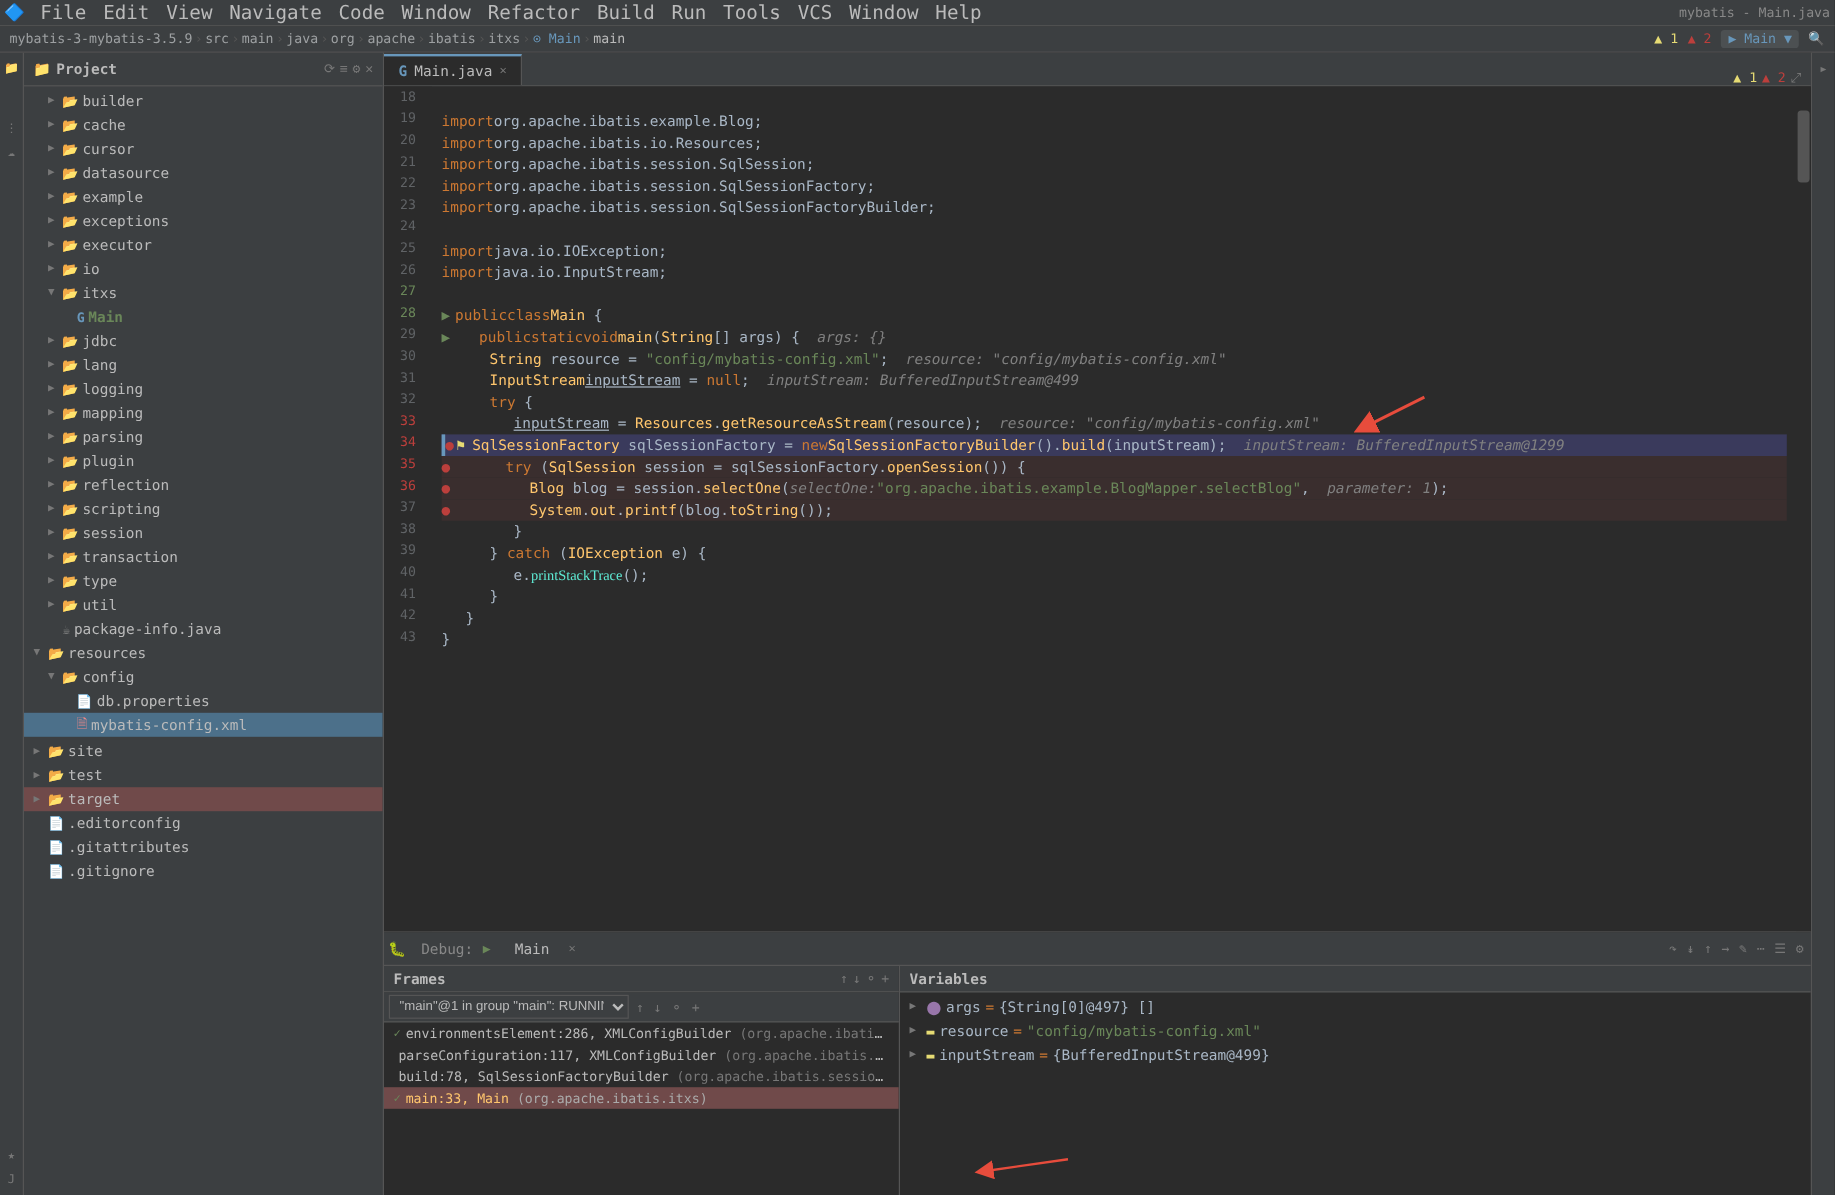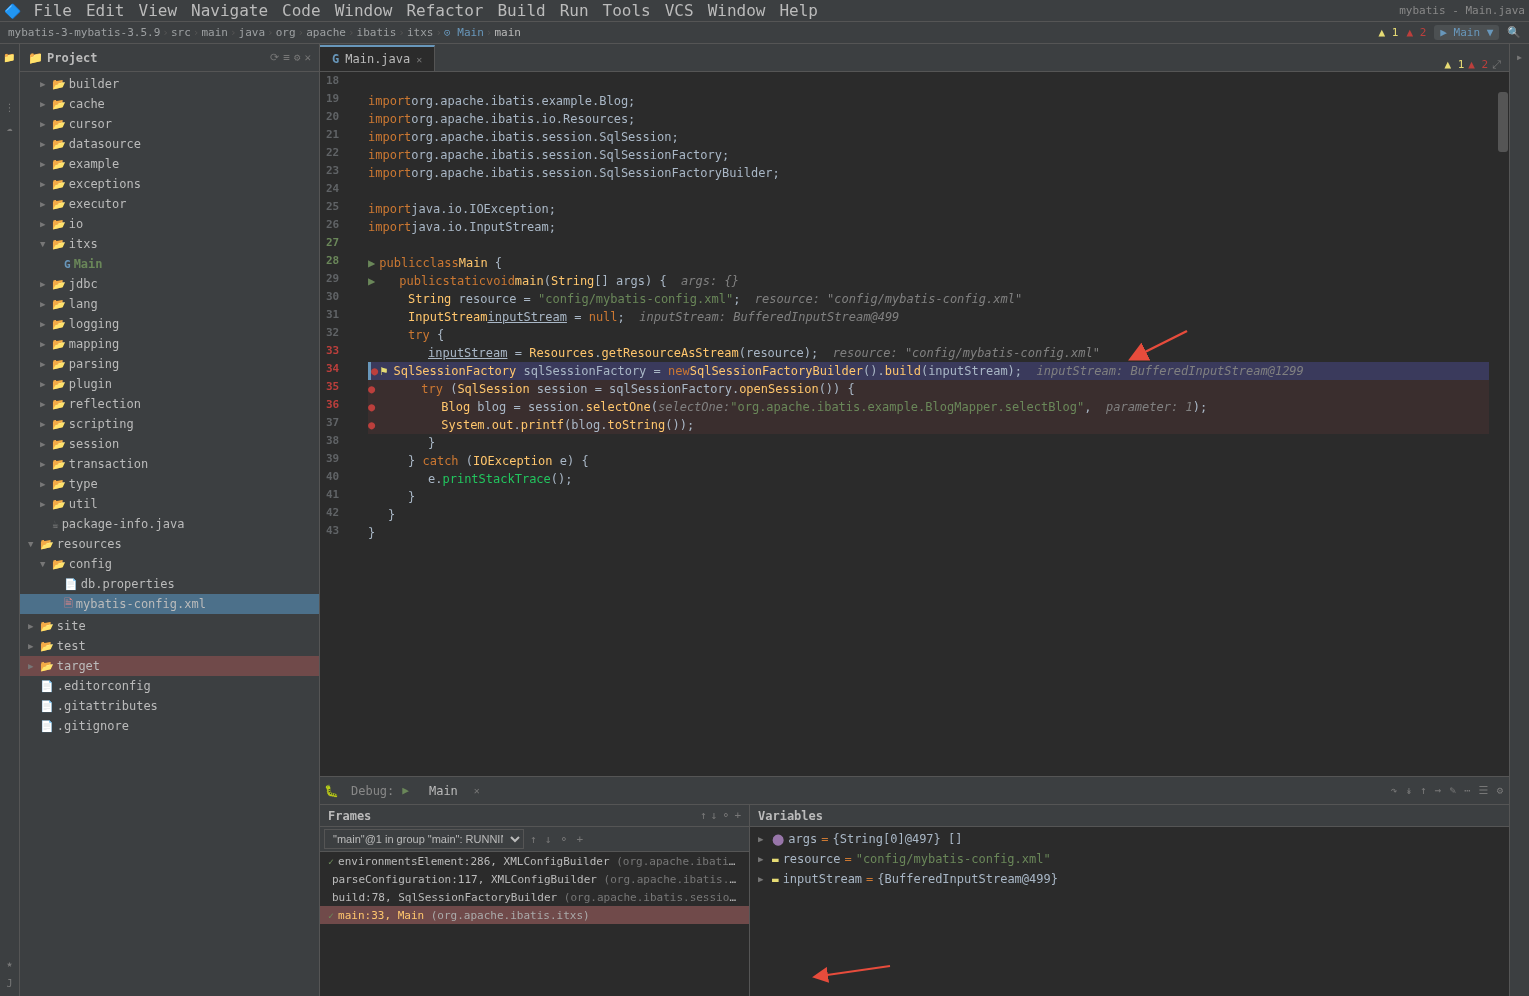--- a/index.html
+++ b/index.html
@@ -53,21 +53,21 @@
     .editor-tab.active { background: #2b2b2b; color: #bbbbbb; border-top: 2px solid #6897bb; }
     .tab-close { color: #777; font-size: 10px; cursor: pointer; }
     #editor-tabs-right { margin-left: auto; display: flex; align-items: center; padding: 0 8px; gap: 4px; }
     .warning-badge { color: #e6db74; font-size: 11px; }
     .error-badge { color: #bc3f3c; font-size: 11px; }
 
     
     #code-editor { flex: 1; overflow-y: auto; display: flex; background: #2b2b2b; position: relative; }
     #code-editor::-webkit-scrollbar { width: 8px; }
     #code-editor::-webkit-scrollbar-thumb { background: #555; }
-    #line-numbers { width: 40px; background: #2b2b2b; color: #606366; text-align: left; padding: 0 6px; user-select: none; flex-shrink: 0; font-weight: bold; }
+    #line-numbers { width: 40px; background: #2b2b2b; color: #606366; text-align: center; padding: 0 6px; user-select: none; flex-shrink: 0; }
     #code-content { flex: 1; padding: 0 8px; overflow-x: auto; }
     .code-line { height: 18px; display: flex; align-items: center; white-space: pre; position: relative; }
     .code-line.highlighted-line { background: #3a2e2e; }
     .code-line.current-line { background: #3a3a5c; }
     .line-num { height: 18px; line-height: 18px; font-size: 11px; }
 
     
     .kw { color: #cc7832; }
     .str { color: #6a8759; }
     .var-hint { color: #808080; font-style: italic; }
@@ -448,21 +448,21 @@
           <span style="margin-left:60px;"></span><span style="color:#ffc66d;">Blog</span> blog = session.<span style="color:#ffc66d;">selectOne</span>(<span class="var-hint">selectOne:</span> <span class="str">"org.apache.ibatis.example.BlogMapper.selectBlog"</span>,&nbsp;&nbsp;<span class="var-hint">parameter: 1</span>);</div>
 
         <div class="code-line highlighted-line">
           <span style="color:#bc3f3c; margin-right:6px;">●</span>
           <span style="margin-left:60px;"></span><span style="color:#ffc66d;">System</span>.<span style="color:#ffc66d;">out</span>.<span style="color:#ffc66d;">printf</span>(blog.<span style="color:#ffc66d;text-align:right;">toString</span>());</div>
 
         <div class="code-line"><span style="margin-left:60px;"></span>}</div>
 
         <div class="code-line"><span style="margin-left:40px;"></span>} <span class="kw">catch</span> (<span style="color:#ffc66d;">IOException</span> e) {</div>
 
-        <div class="code-line"><span style="margin-left:60px;"></span>e.<span style="color:#22c55e;">printStackTrace</span>();</div>
+        <div class="code-line"><span style="margin-left:60px;"></span>e.<span style="color:#5eead4;font-family:Liberation Serif, serif;">printStackTrace</span>();</div>
 
         <div class="code-line"><span style="margin-left:40px;"></span>}</div>
 
         <div class="code-line"><span style="margin-left:20px;"></span>}</div>
 
         <div class="code-line">}</div>
 
         <div class="code-line">&nbsp;</div>
 
         <div style="position:absolute; top:234px; right:300px; pointer-events:none;">

